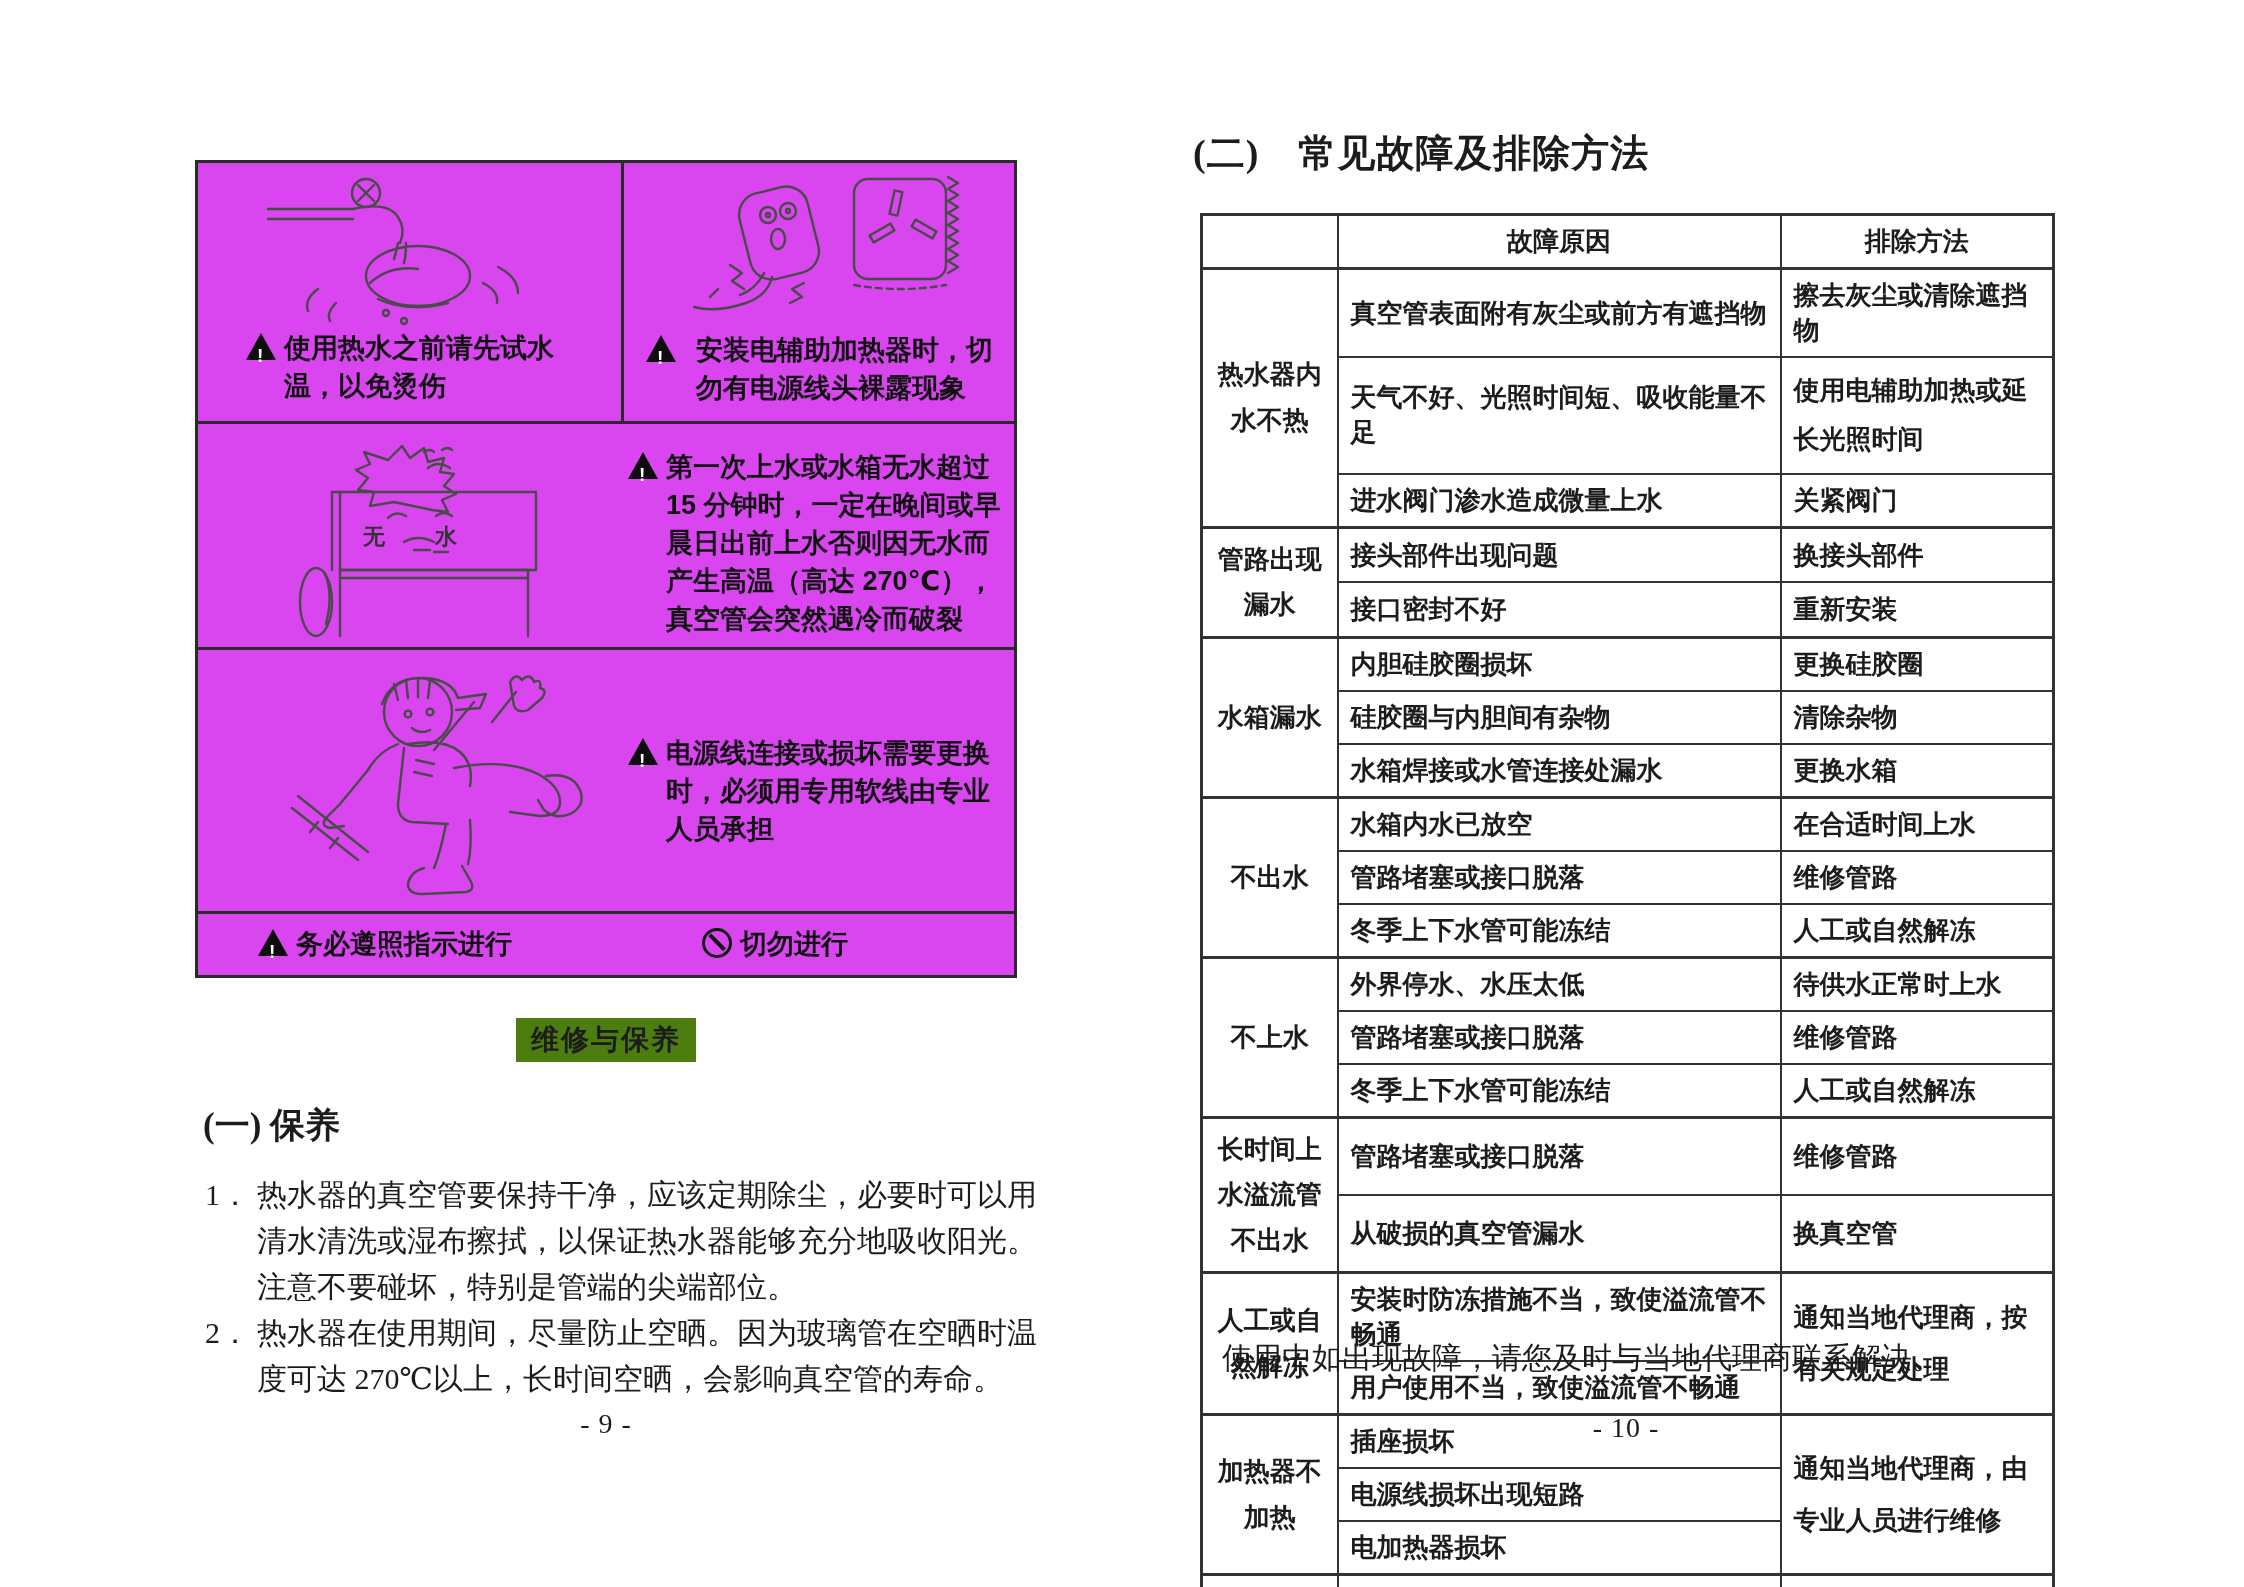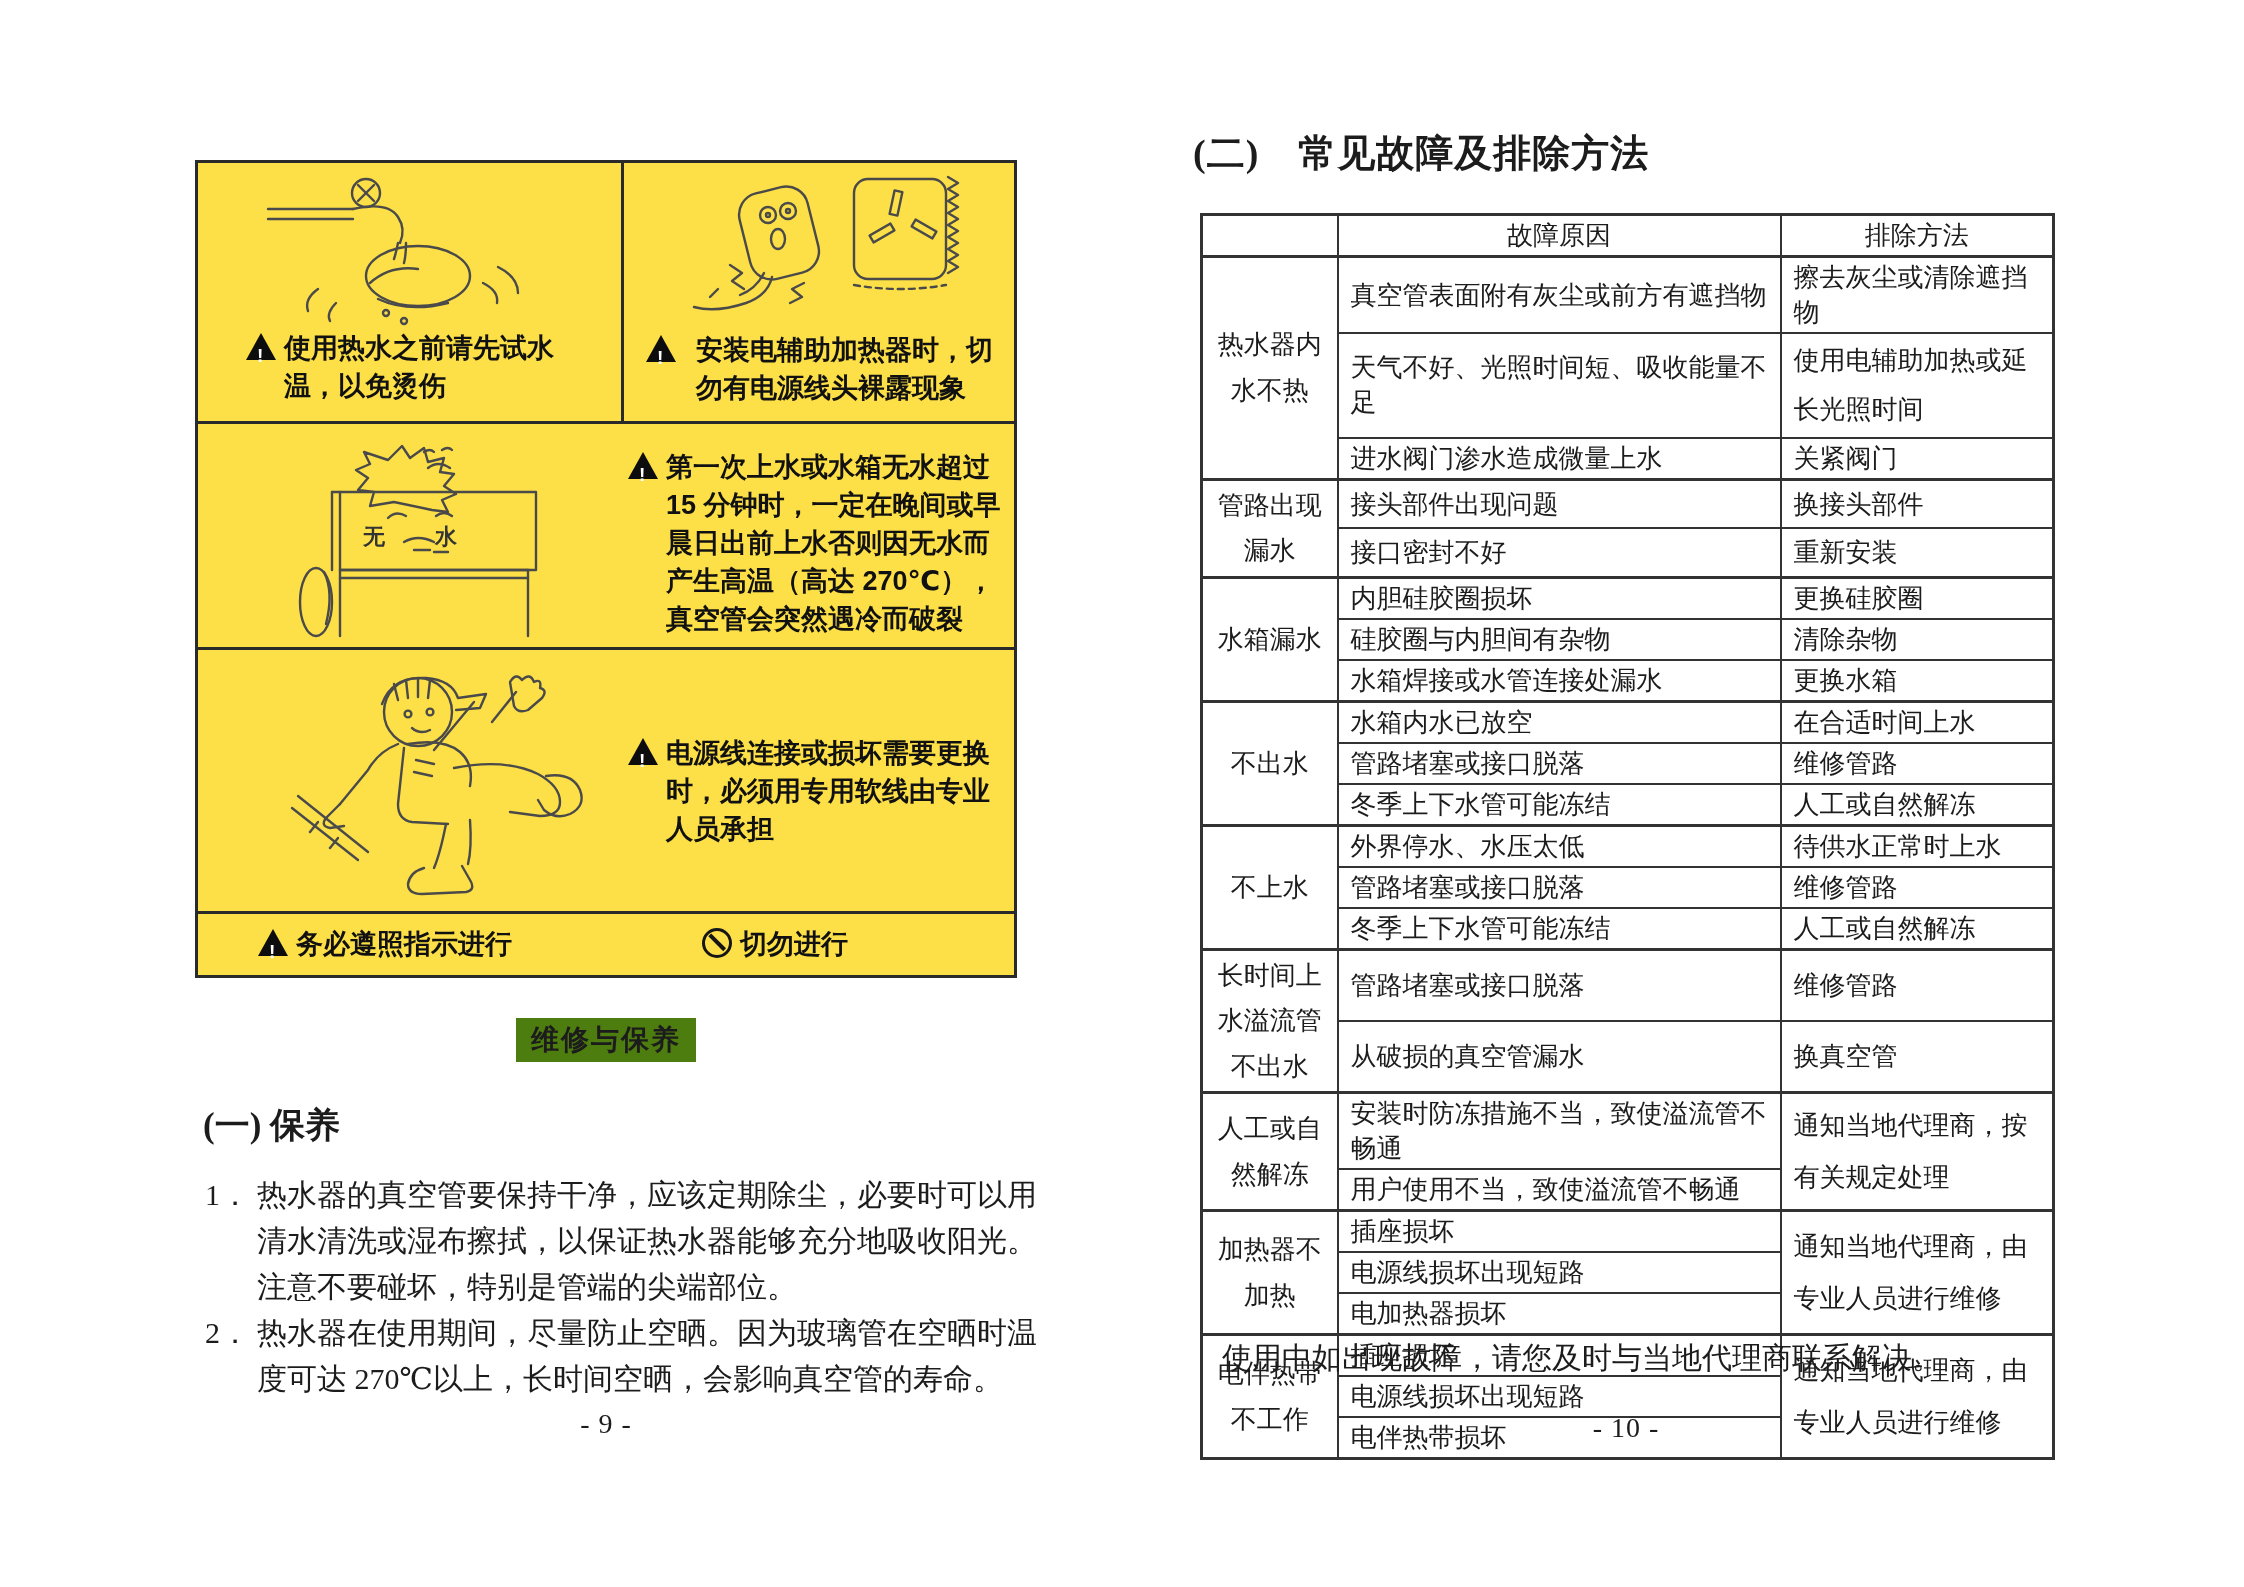--- a/index.html
+++ b/index.html
@@ -4,21 +4,21 @@
 <style>
   html,body{margin:0;padding:0;background:#e8e8e8;}
   .sheet{
     position:relative;width:2244px;height:1587px;background:#ffffff;
     font-family:"Liberation Serif","DejaVu Serif",serif;color:#1c1c1c;
     overflow:hidden;
   }
   
   .figure-panel{
     position:absolute;left:195px;top:160px;width:822px;height:818px;
-    border:3px solid #2a2a2a;box-sizing:border-box;background:#fde047;
+    border:3px solid #2a2a2a;box-sizing:border-box;background:#d946ef;
   }
   .fp-row{position:relative;box-sizing:border-box;}
   .fp-row1{height:258px;display:flex;}
   .fp-row2{height:226px;border-top:3px solid #2a2a2a;padding-left:36px;}
   .fp-row3{height:264px;border-top:3px solid #2a2a2a;}
   .fp-row4{height:62px;border-top:3px solid #2a2a2a;display:flex;align-items:center;}
   .fp-cell{position:relative;box-sizing:border-box;height:100%;}
   .fp-cell-a{width:426px;border-right:3px solid #2a2a2a;}
   .fp-cell-b{flex:1;}
   .caption{
@@ -71,22 +71,23 @@
   .page-num-left{left:195px;top:1408px;width:822px;text-align:center;}
   .page-num-right{left:1200px;top:1412px;width:852px;text-align:center;}
   
   .r-title{position:absolute;left:1193px;top:128px;font-size:38px;font-weight:600;letter-spacing:1px;}
   table.fault{
     position:absolute;left:1200px;top:213px;width:852px;
     border-collapse:collapse;table-layout:fixed;
     border:3px solid #333;font-size:26px;
   }
   table.fault td{
-    border:2px solid #333;padding:2px 12px;vertical-align:middle;
+    border:2px solid #333;padding:8px 12px;vertical-align:middle;
     overflow:hidden;
+    font-weight:bold;
   }
   table.fault tr{height:41px;}
   tr.rh46{height:46px;}
   tr.rh80{height:82px;}
   tr.rh56{height:56px;}
   td.glabel{text-align:center;padding:2px 6px;line-height:1.75;}
   td.hcell{text-align:center;}
   td.sol-merged{line-height:2.0;}
   tr.gs > td{border-top:3px solid #333;}
   .footnote1{position:absolute;left:1222px;top:1338px;font-size:30px;}

